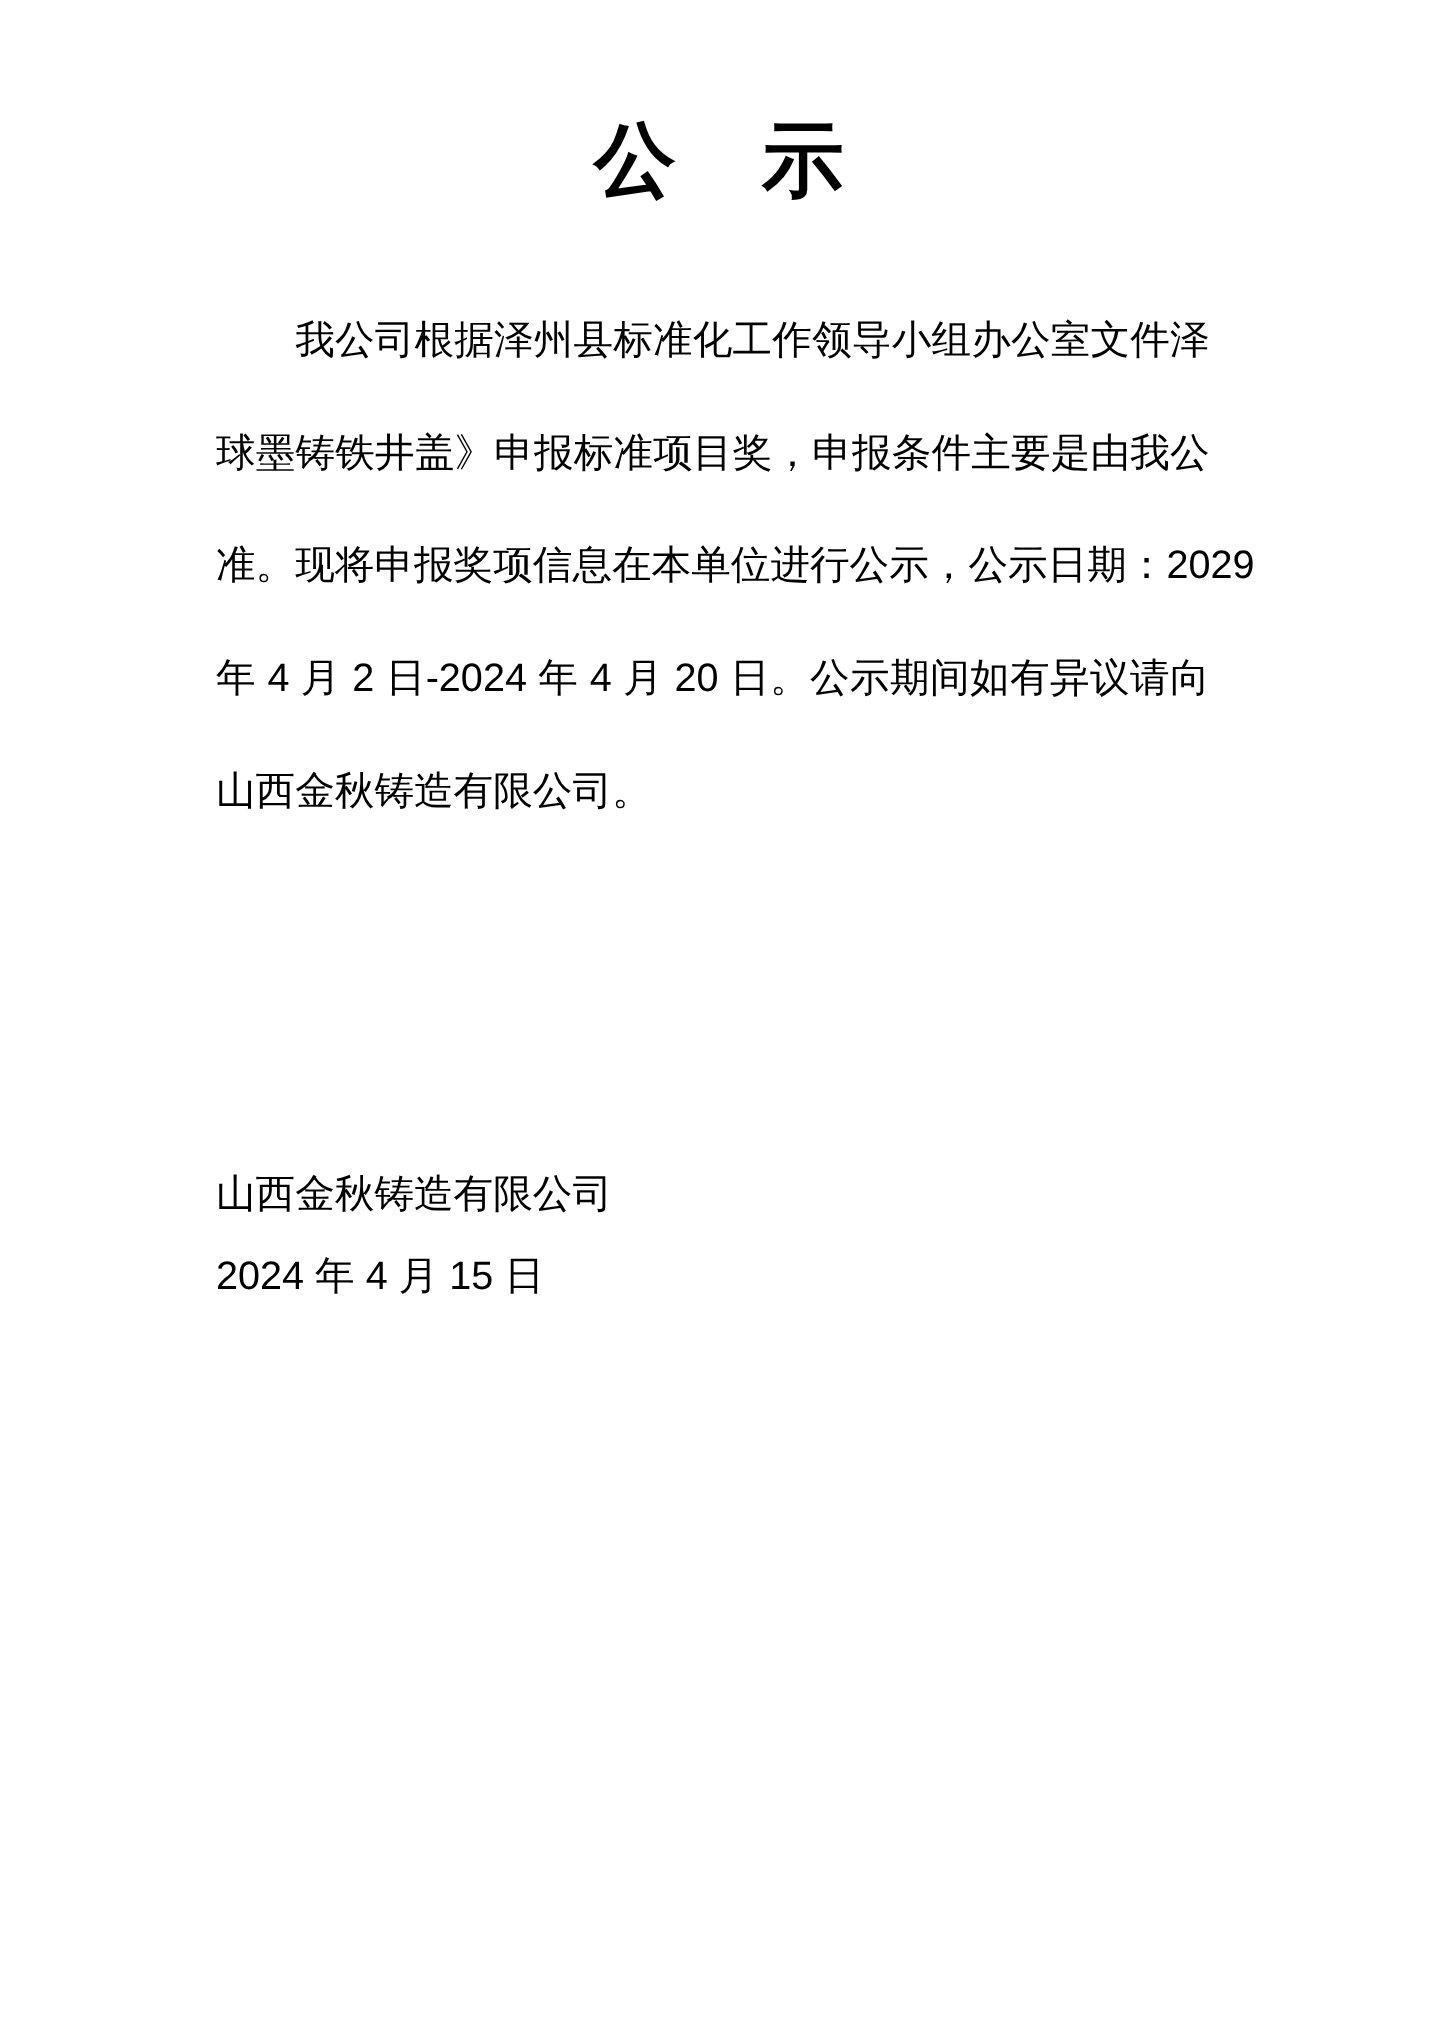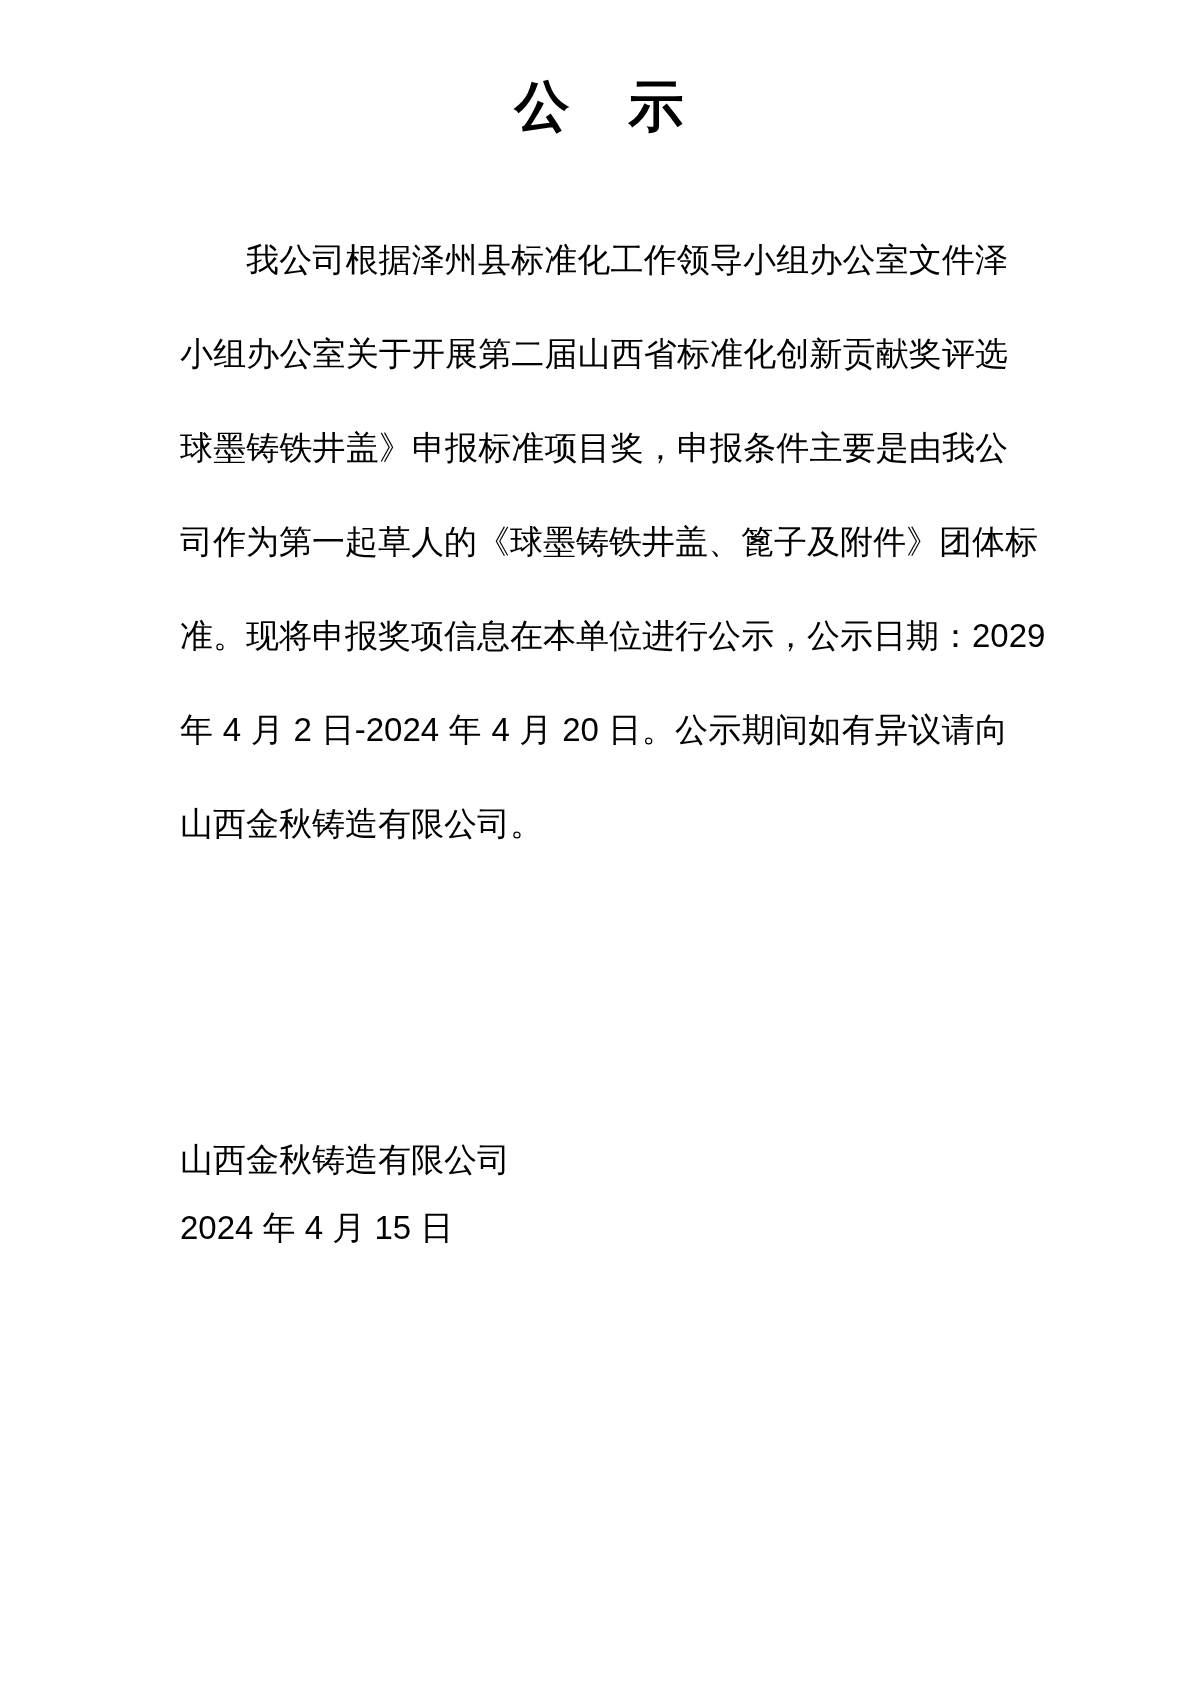--- a/index.html
+++ b/index.html
@@ -10,25 +10,25 @@
   .page {
     position: relative;
     width: 1200px;
     height: 1697px;
     background: #ffffff;
     color: #000000;
     font-family: "Liberation Sans", sans-serif;
     overflow: hidden;
   }
   .doc-title {
-    margin: 80px 0 0 0;
+    margin: 103px 0 0 0;
     text-align: center;
-    font-family: Liberation Mono, monospace;
+    font-family: Liberation Serif, serif;
     font-weight: bold;
-    font-size: 55px;
+    font-size: 68px;
     line-height: 62px;
     letter-spacing: 2px;
     color: #000000;
   }
   .doc-body {
     margin: 71px 0 0 180px;
     width: 828px;
     font-size: 33px;
     color: #000000;
   }
@@ -63,23 +63,21 @@
 </style>
 </head>
 <body>
 
 <div class="page">
 
   <div class="doc-title">公　示</div>
 
   <div class="doc-body">
     <div class="body-line first">我公司根据泽州县标准化工作领导小组办公室文件泽</div>
-    <div class="body-line">小组办公室关于开展第二届山西省标准化创新贡献奖评选</div>
     <div class="body-line">球墨铸铁井盖》申报标准项目奖，申报条件主要是由我公</div>
-    <div class="body-line">司作为第一起草人的《球墨铸铁井盖、篦子及附件》团体标</div>
     <div class="body-line">准。现将申报奖项信息在本单位进行公示，公示日期：2029</div>
     <div class="body-line">年 4 月 2 日-2024 年 4 月 20 日。公示期间如有异议请向</div>
     <div class="body-line last">山西金秋铸造有限公司。</div>
   </div>
 
   <div class="doc-signature">
     <div class="sig-line">山西金秋铸造有限公司</div>
     <div class="sig-line">2024 年 4 月 15 日</div>
   </div>
 

